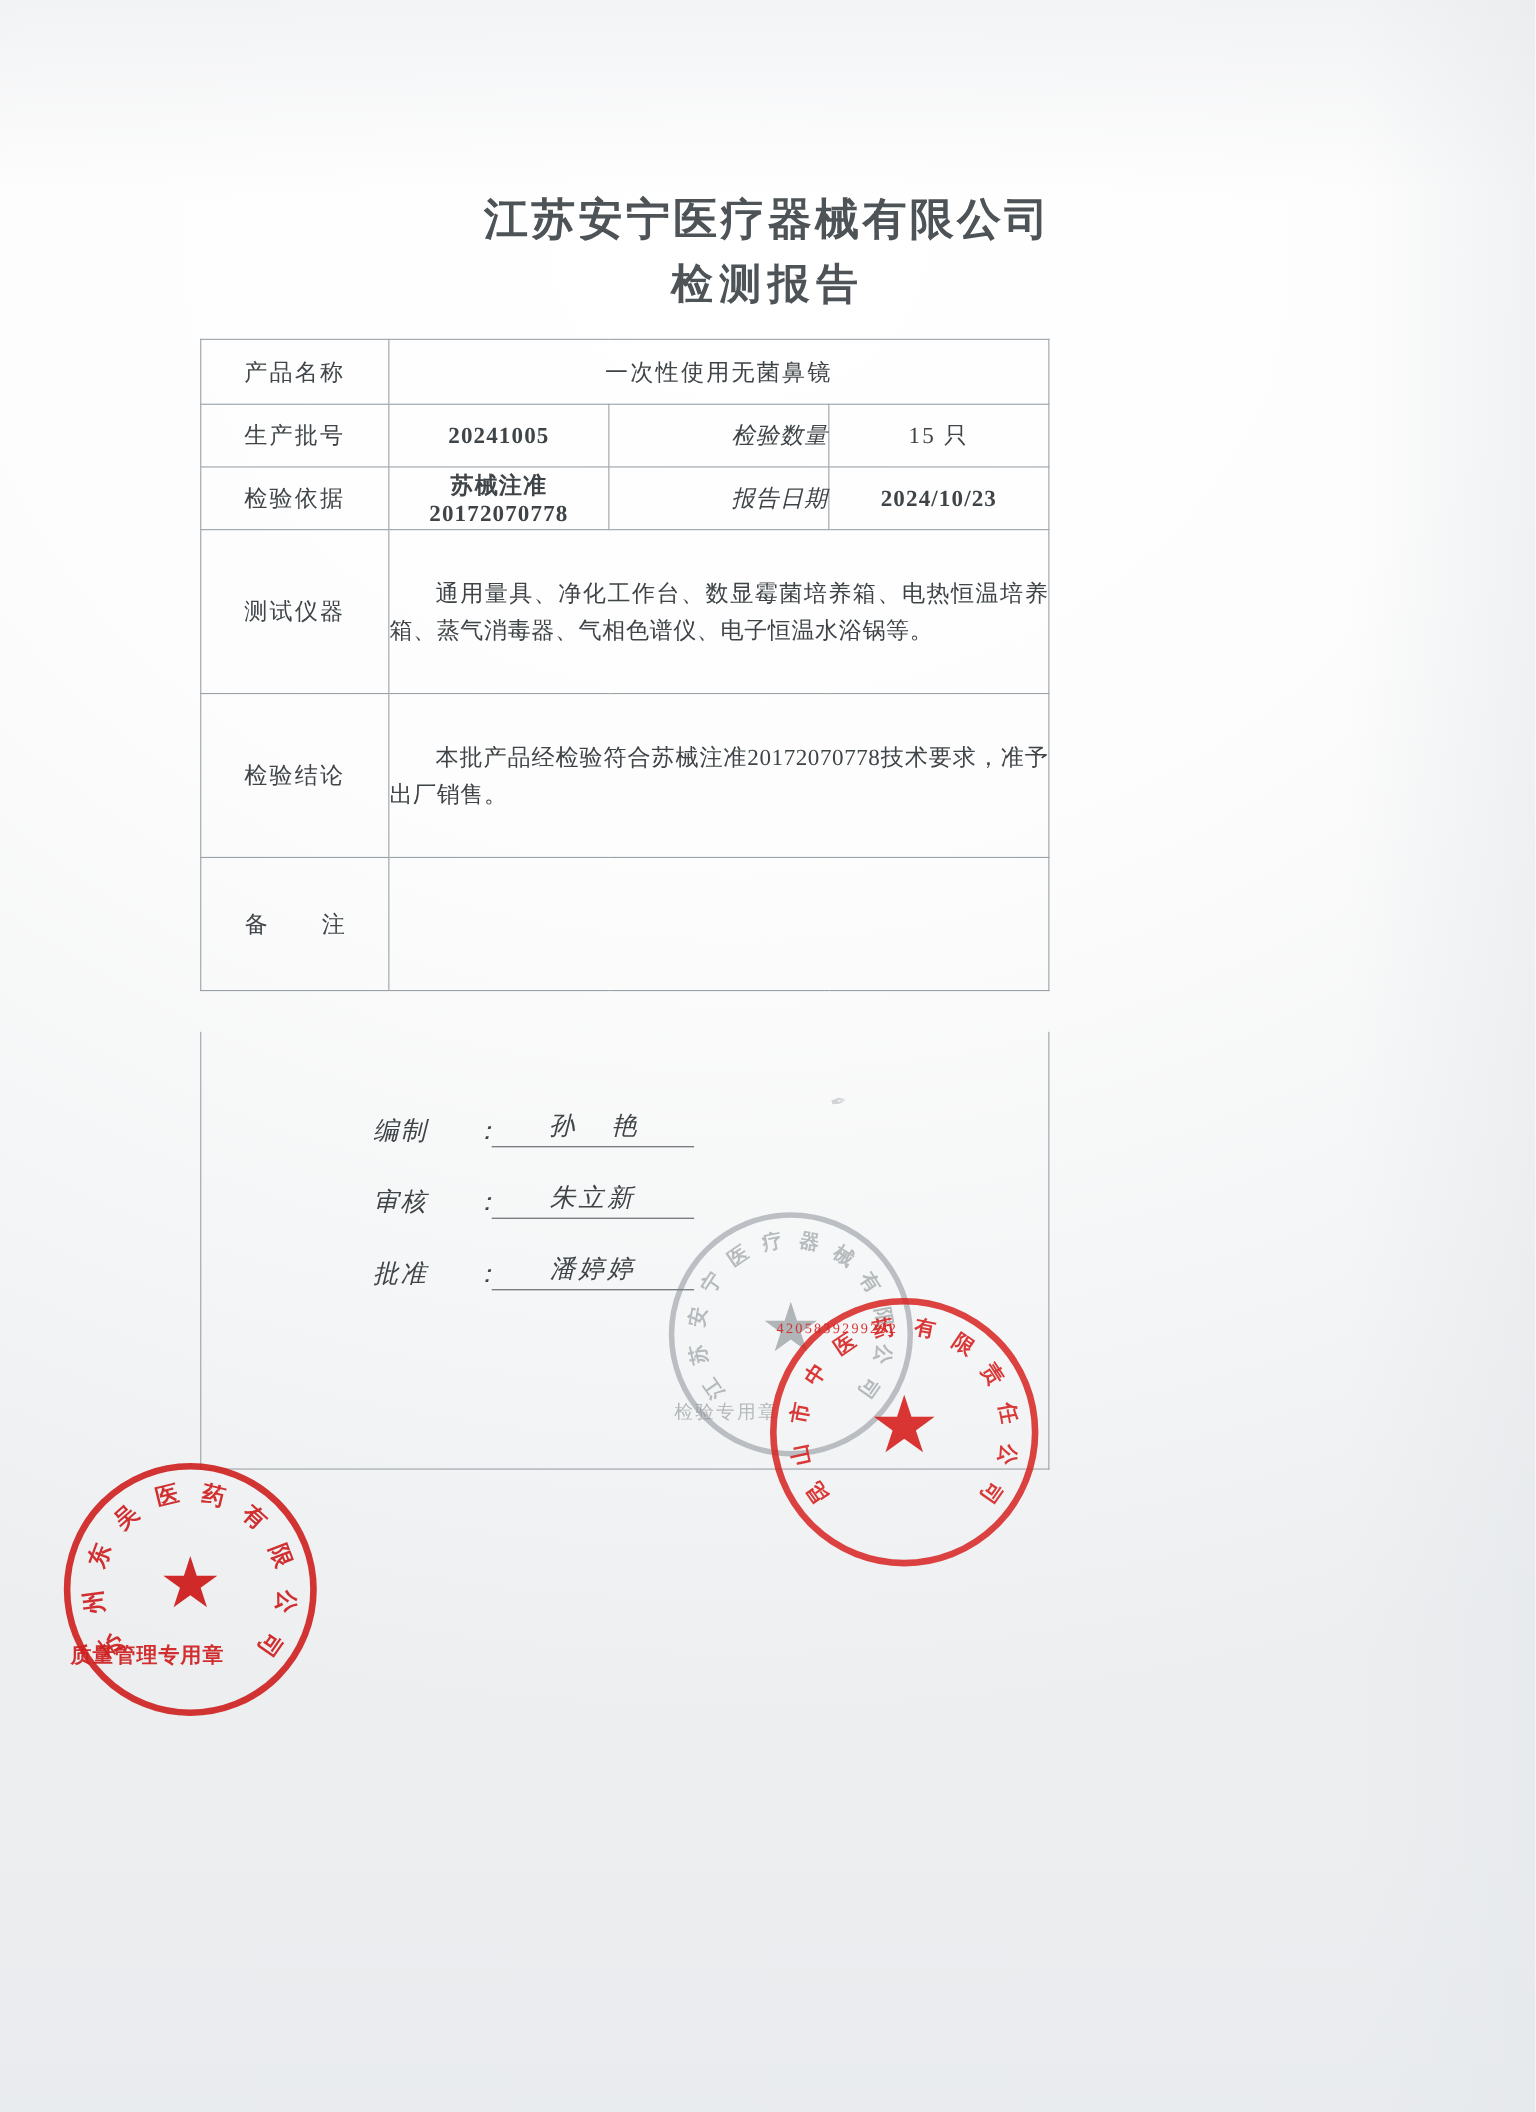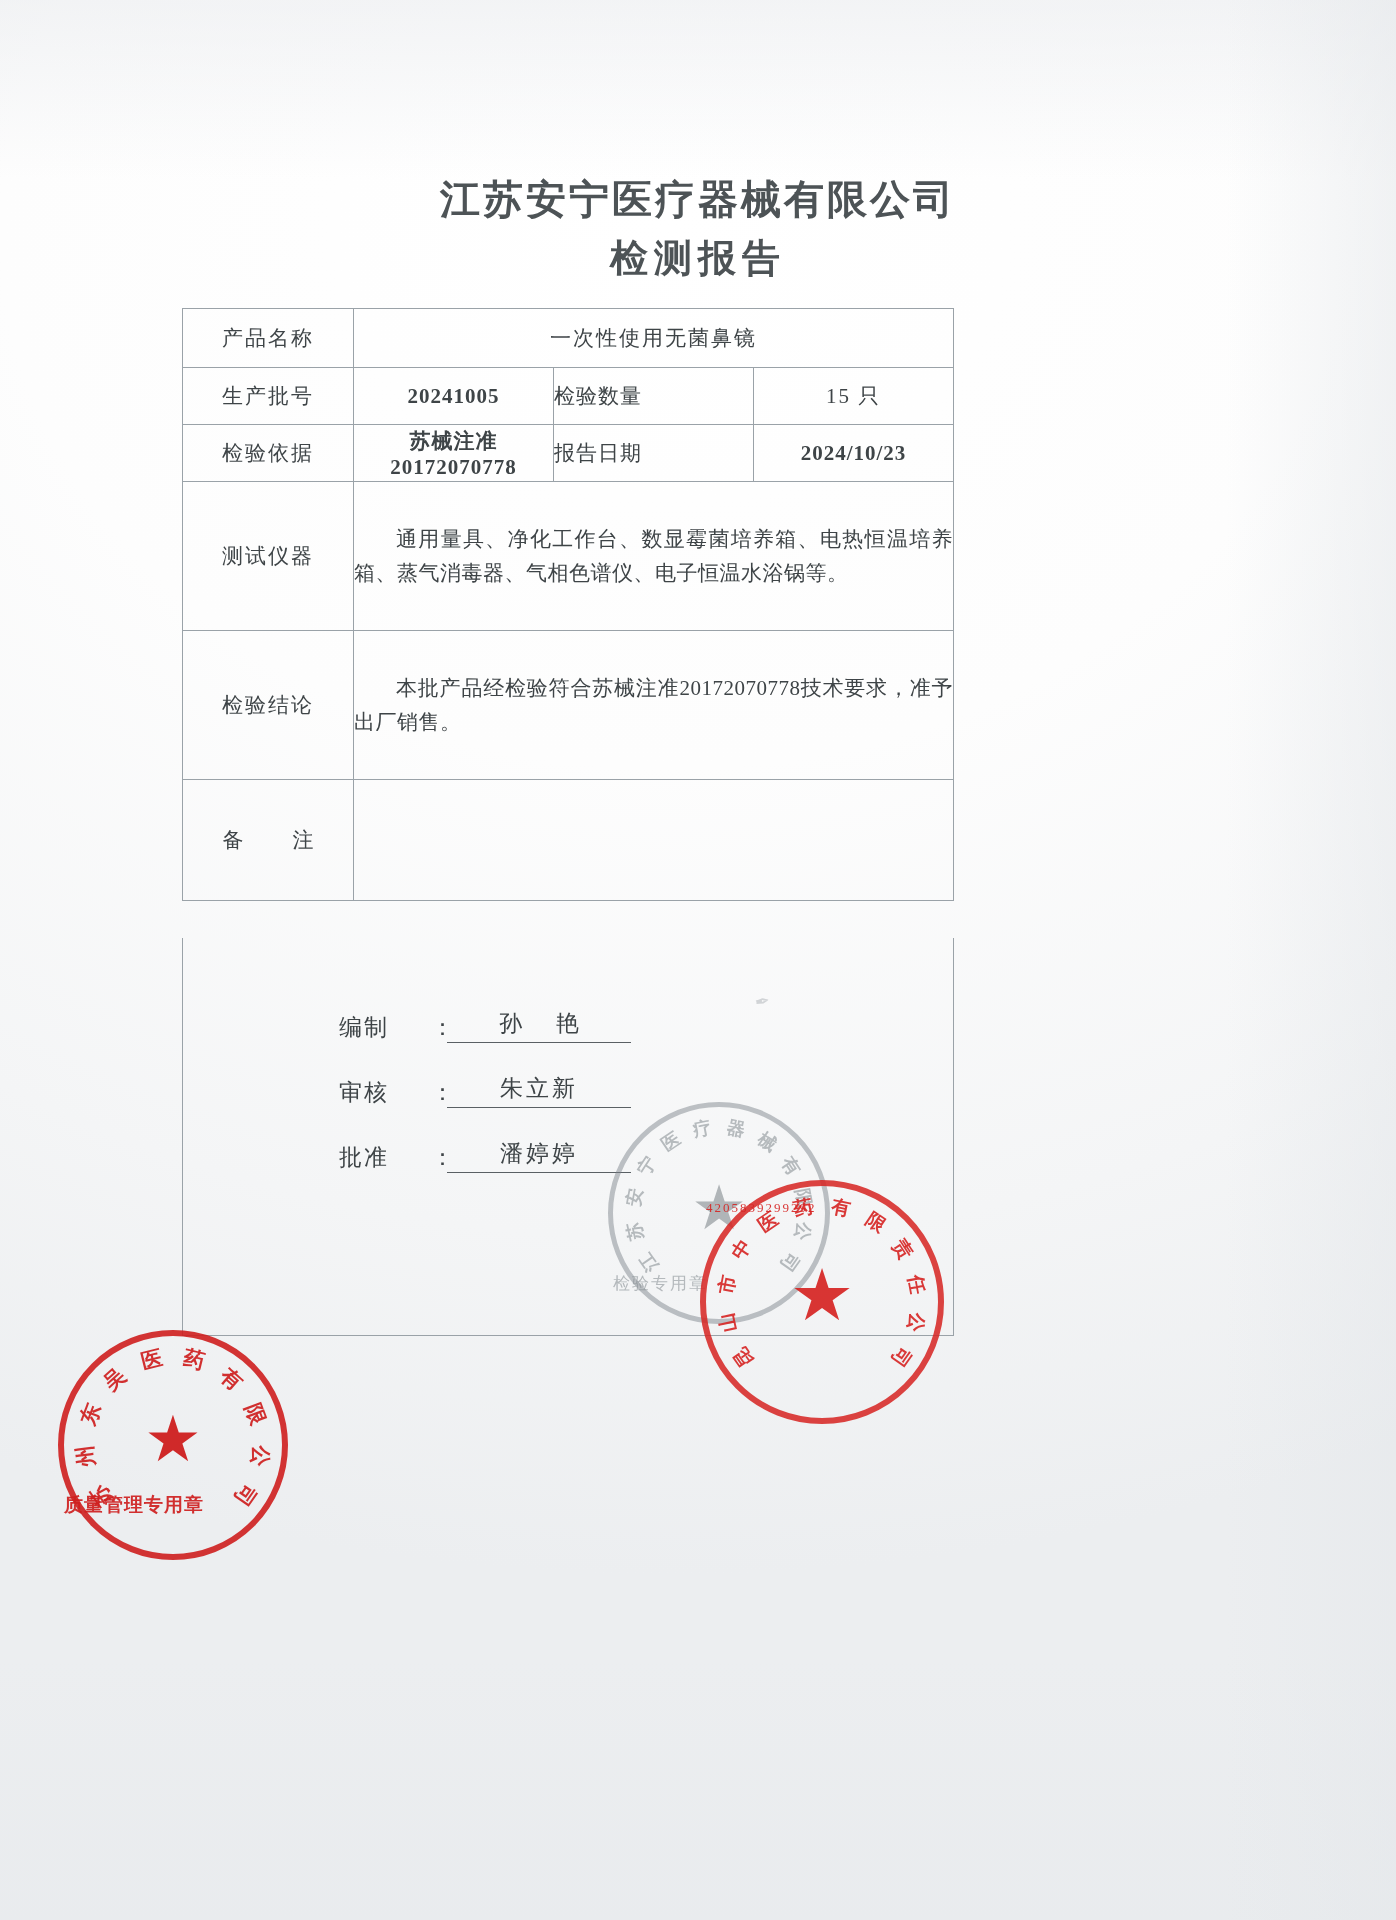--- a/index.html
+++ b/index.html
@@ -88,23 +88,24 @@
     letter-spacing: 2px;
     font-size: 22px;
     color: #3f4548;
   }
   .lbl-wide-space {
     letter-spacing: 14px;
     text-indent: 14px;
   }
   .mid-lbl {
     width: 135px;
-    text-align: left;
+    text-align: right;
     letter-spacing: 1px;
     font-size: 22px;
+    font-style: italic;
   }
   .val-center {
     text-align: center;
     font-family: "Liberation Serif", "DejaVu Serif", serif;
     font-weight: 700;
     font-size: 23px;
     letter-spacing: 1px;
   }
   .val-center-cn {
     text-align: center;
@@ -136,20 +137,21 @@
     height: 398px;
     border: 1px solid #9aa2a8;
     border-top: none;
     box-sizing: border-box;
   }
   .sign-lines {
     position: absolute;
     left: 156px;
     top: 70px;
     color: #3e4447;
+    font-style: italic;
   }
   .sign-row {
     display: flex;
     align-items: flex-end;
     margin-bottom: 30px;
     font-size: 23px;
     letter-spacing: 2px;
   }
   .sign-label { width: 92px; }
   .sign-colon { width: 16px; }

